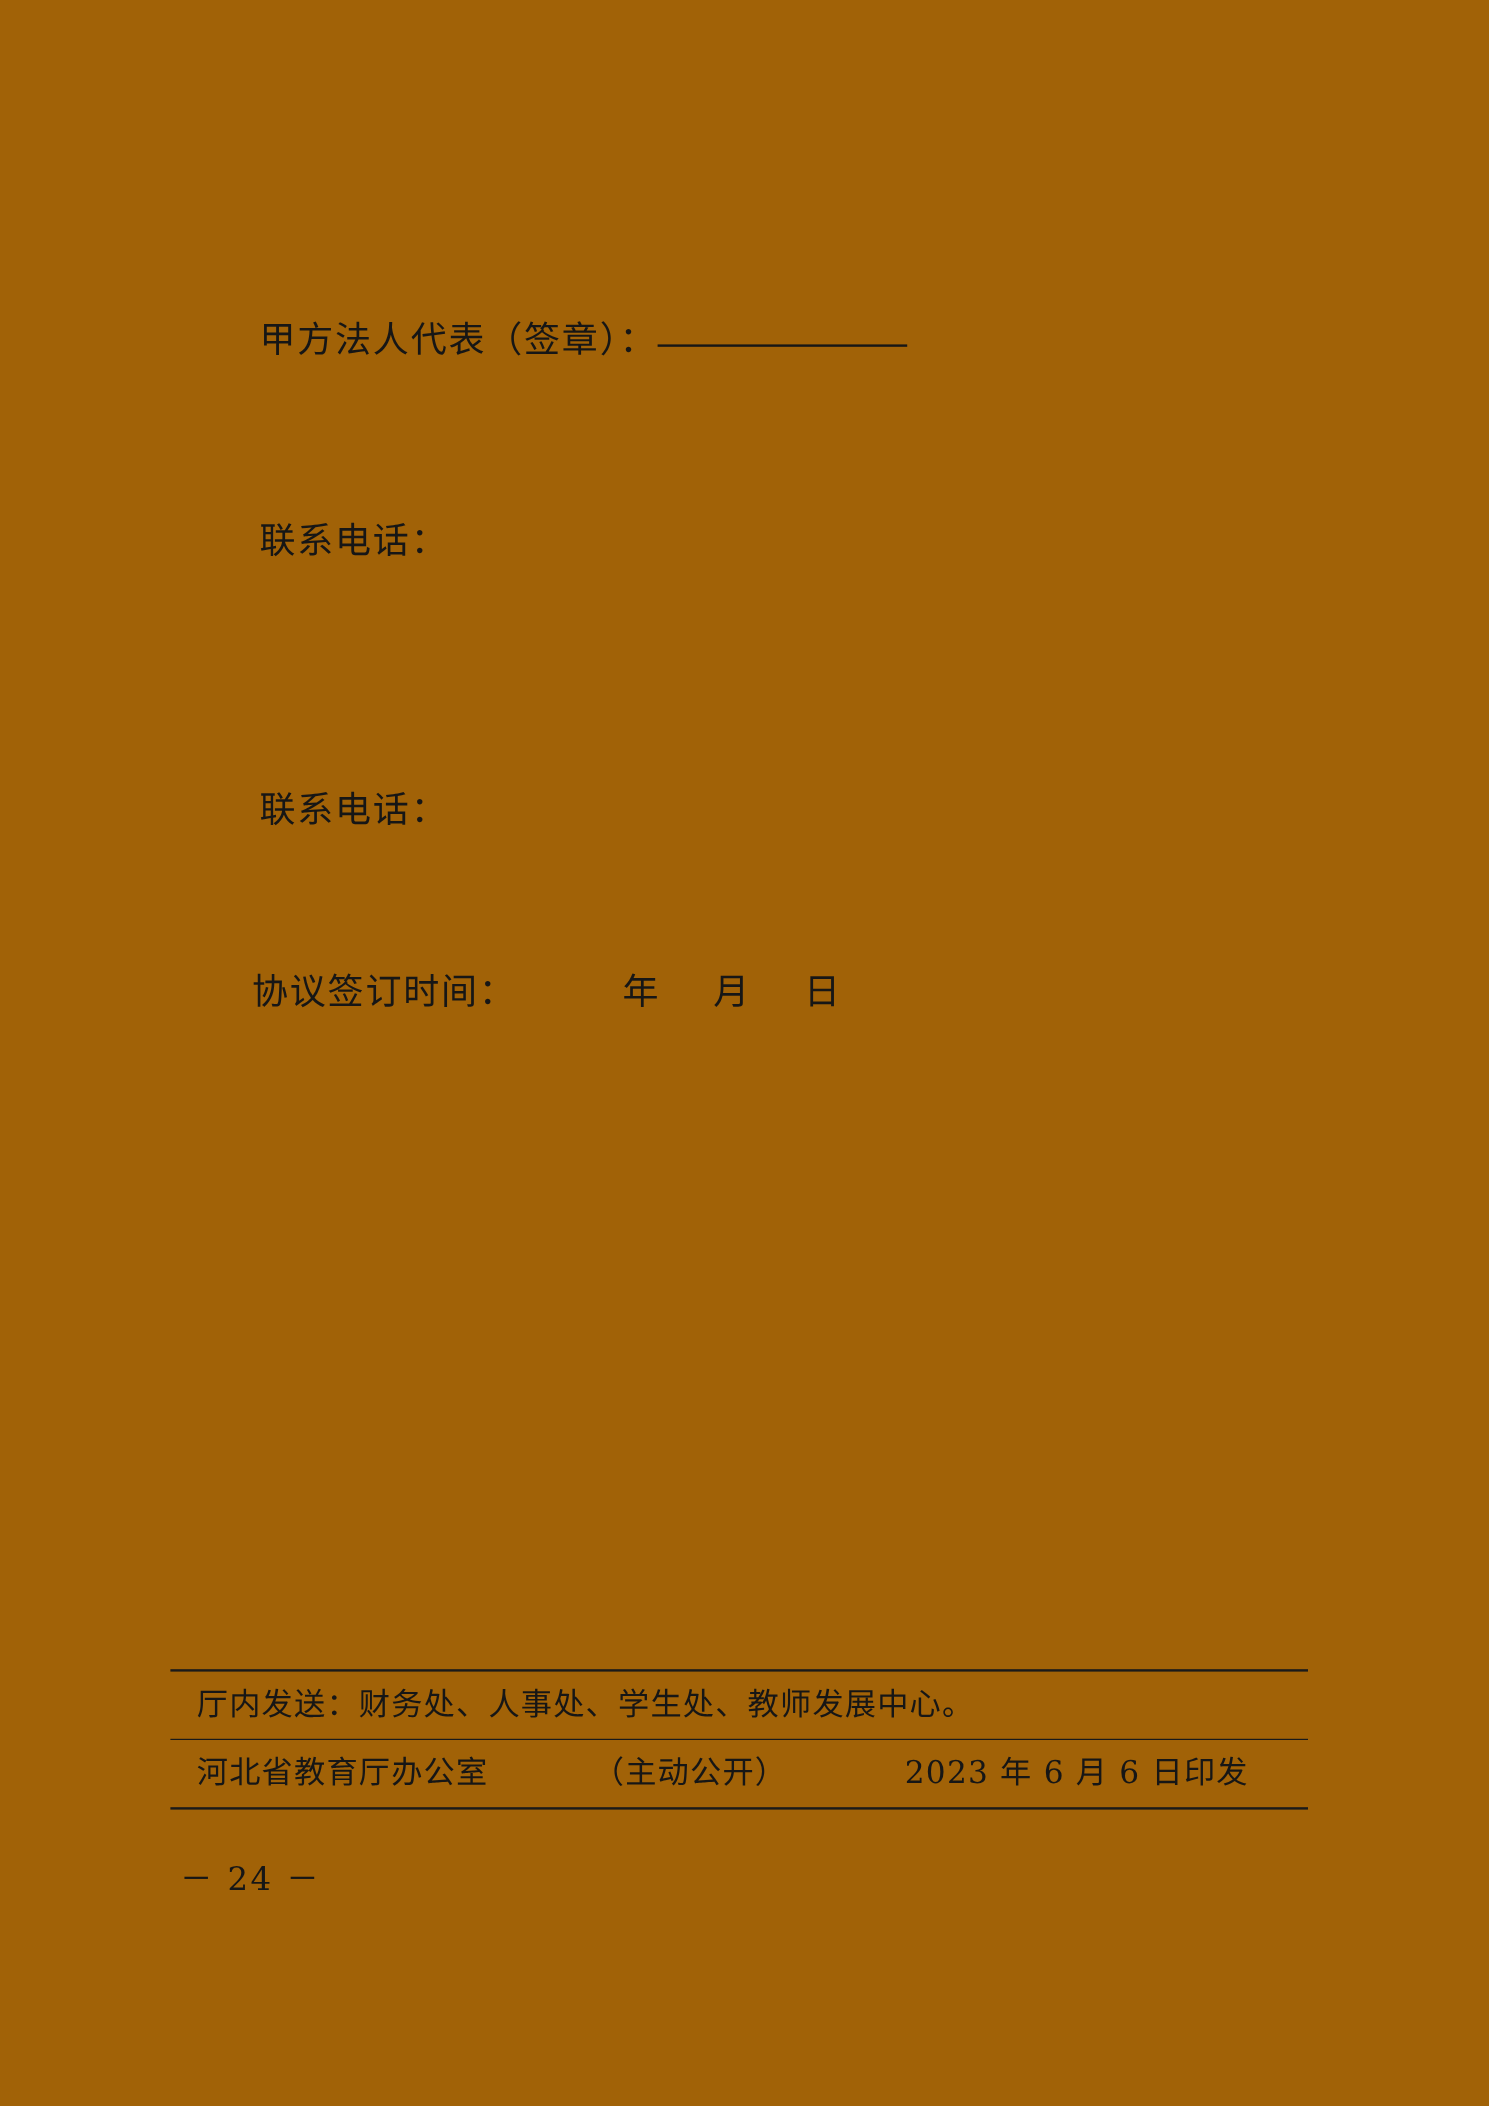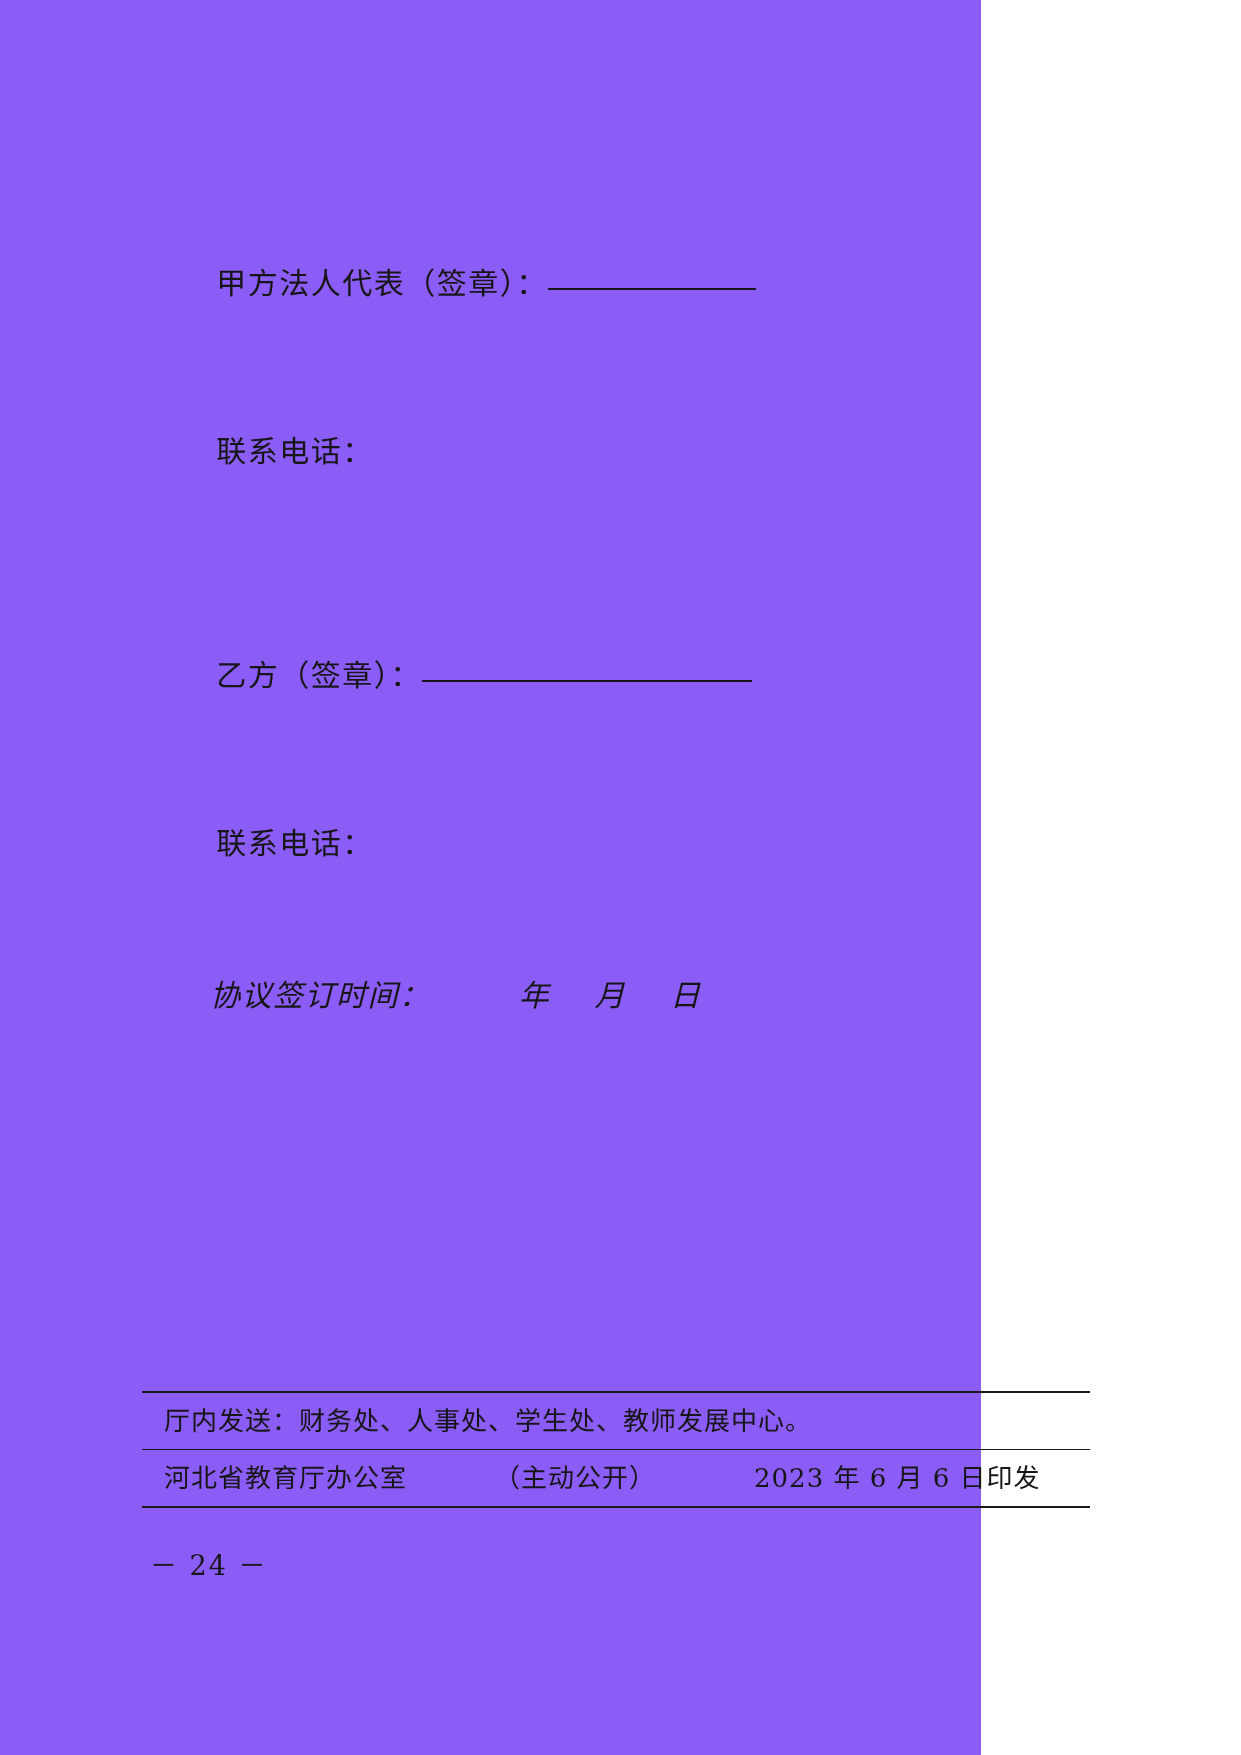--- a/index.html
+++ b/index.html
@@ -14,44 +14,43 @@
     position: relative;
     font-family: "DejaVu Serif", "Liberation Serif", serif;
     color: #1a1a1a;
     overflow: hidden;
   }
 
   .page {
     position: absolute;
     top: 0;
     left: 0;
-    width: 981px;
+    width: 1241px;
     height: 1755px;
-    background: #8b5cf6;
+    background: #a16207;
   }
 
   
   .body-block {
     position: absolute;
     left: 150px;
     top: 200px;
     width: 960px;
   }
 
   .line {
     font-size: 30px;
     line-height: 56px;
     letter-spacing: 1.5px;
     white-space: pre;
     color: #161616;
   }
 
   .line.indent-1 {
     padding-left: 60px;
-    font-style: italic;
   }
 
   .gap-sm { height: 40px; }
   .gap-md { height: 56px; }
 
   .rule-line {
     display: inline-block;
     border-bottom: 2px solid #161616;
     vertical-align: 4px;
   }
@@ -110,23 +109,20 @@
     <div class="line">
       <span>甲方法人代表（签章）：</span><span class="rule-line rule-short"></span>
     </div>
 
     <div class="line">
       <span>联系电话：</span>
     </div>
 
     <div class="gap-md"></div>
 
-    <div class="line">
-      <span>乙方（签章）：</span><span class="rule-line rule-long"></span>
-    </div>
 
     <div class="line">
       <span>联系电话：</span>
     </div>
 
     <div class="gap-sm"></div>
 
     <div class="line indent-1">协议签订时间：        年    月    日</div>
 
   </div>

